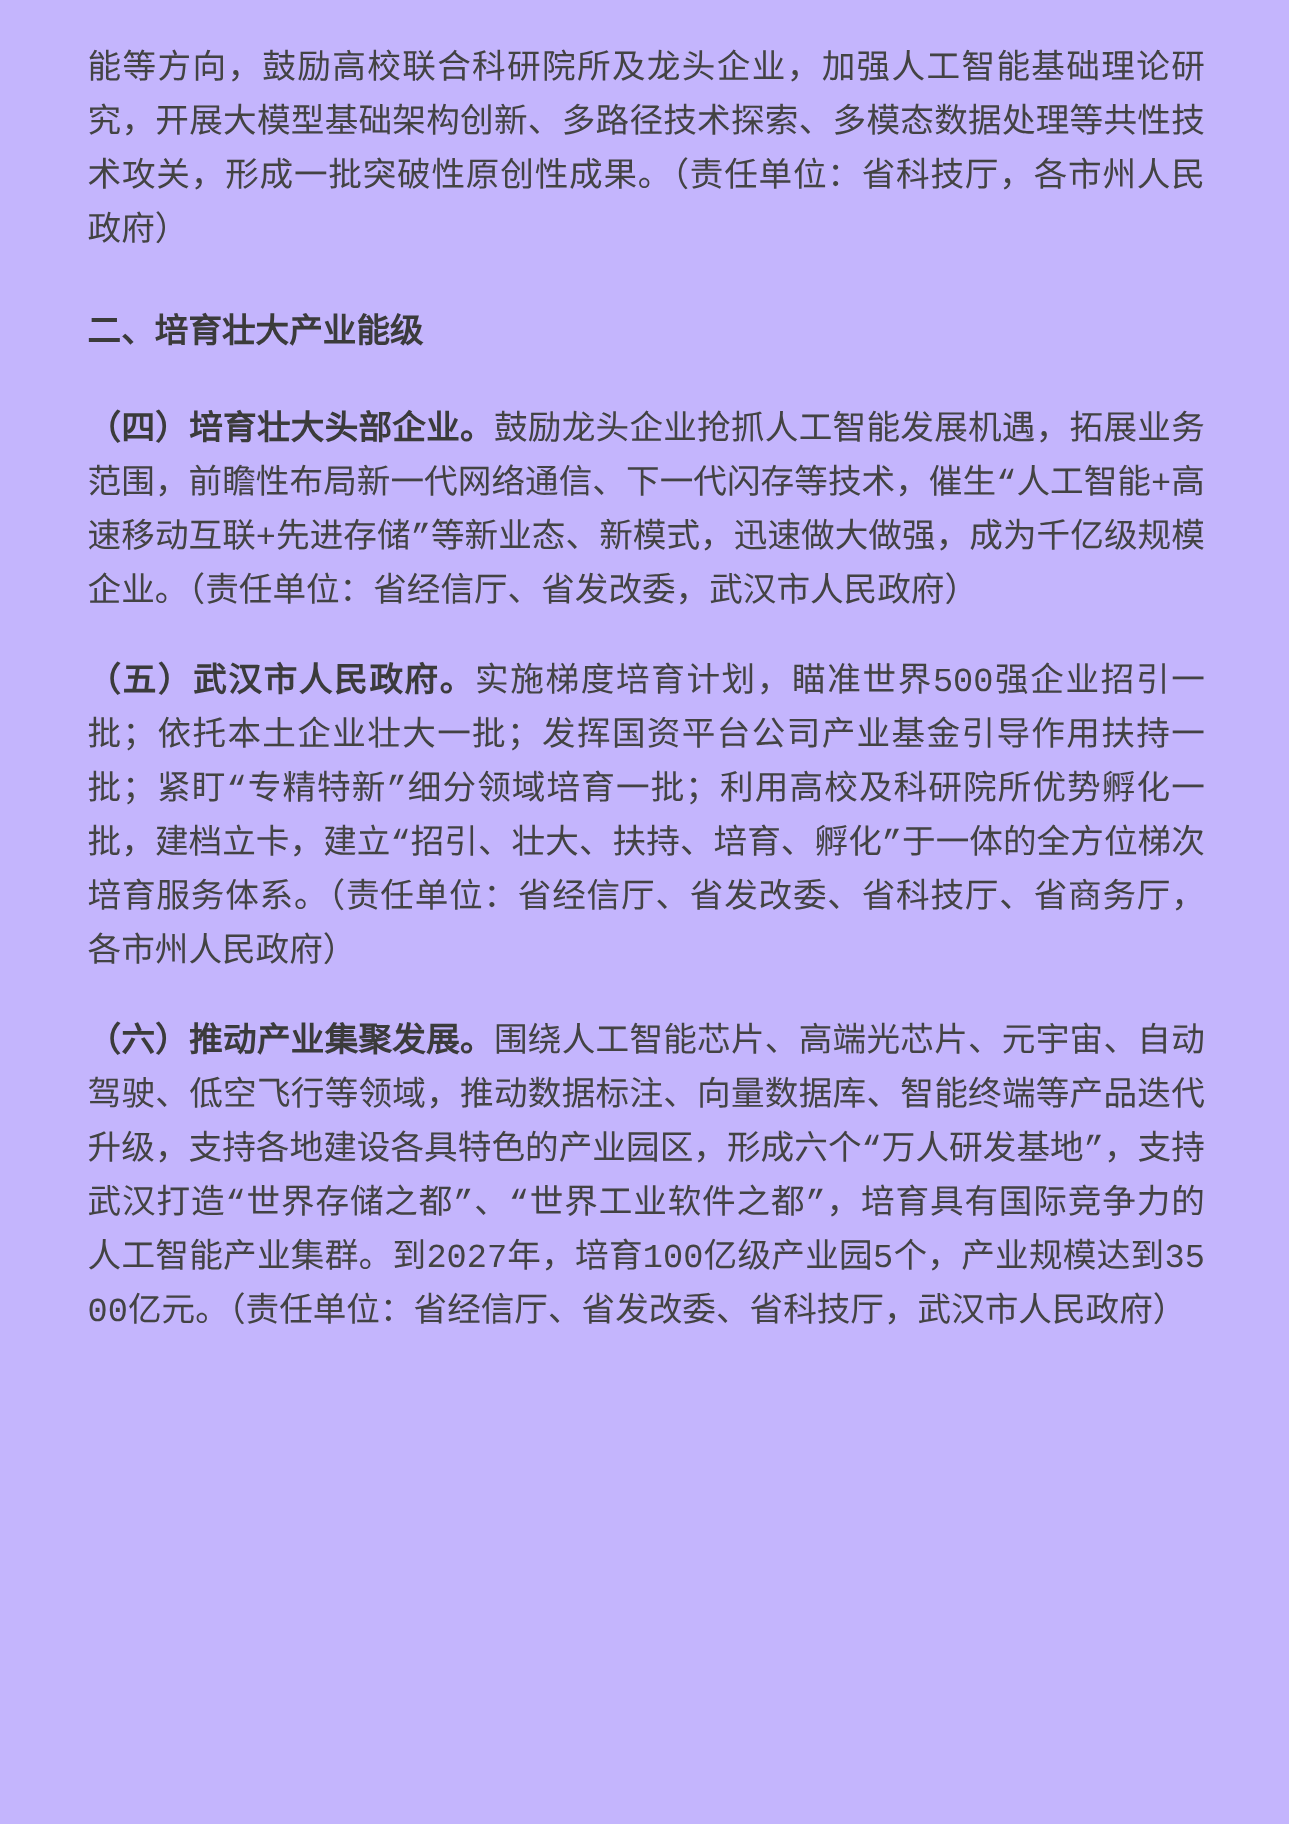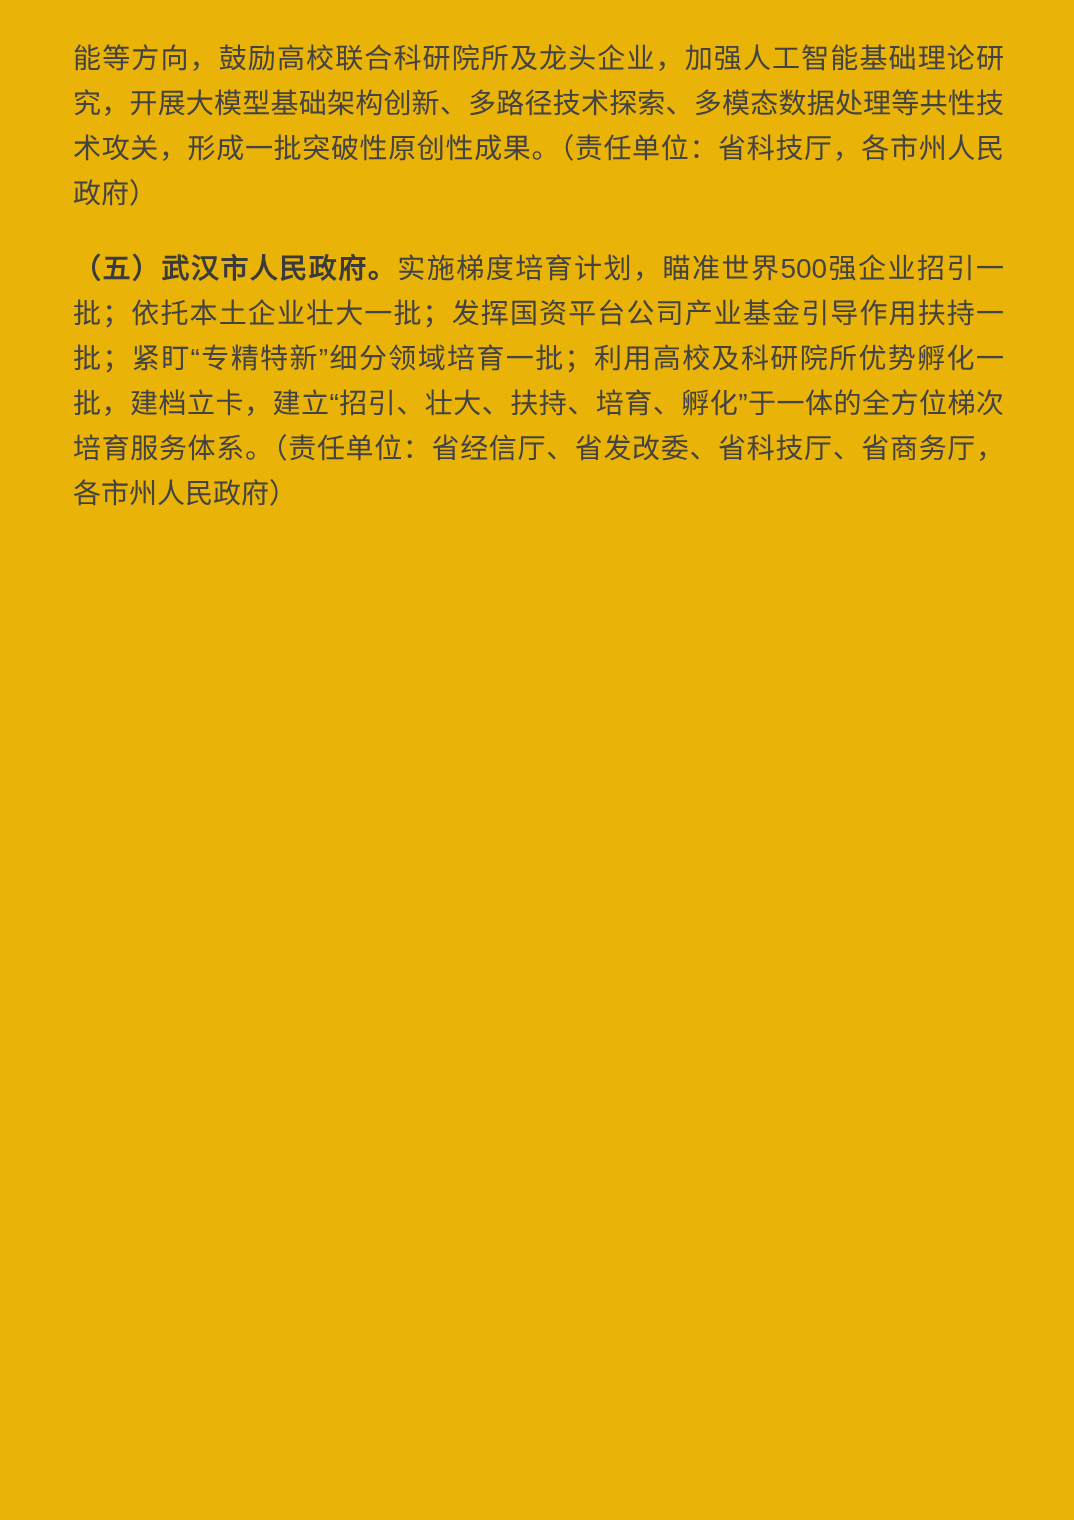--- a/index.html
+++ b/index.html
@@ -7,22 +7,22 @@
     padding: 0;
     background: #ffffff;
   }
   .page {
     position: relative;
     width: 1074px;
     height: 1520px;
     box-sizing: border-box;
     padding: 36px 70px 60px 73px;
     overflow: hidden;
-    background: #eab308;
-    font-family: Liberation Sans, sans-serif;
+    background: #c4b5fd;
+    font-family: Liberation Mono, monospace;
   }
   .para {
     margin: 0 0 30px 0;
     font-size: 28px;
     line-height: 45px;
     color: #434343;
     text-align: justify;
     text-justify: inter-ideograph;
     word-break: break-all;
   }
@@ -43,18 +43,21 @@
   }
 </style>
 </head>
 <body>
 
 <div class="page">
 
   <p class="para"><span class="lead"></span><span>能等方向，鼓励高校联合科研院所及龙头企业，加强人工智能基础理论研究，开展大模型基础架构创新、多路径技术探索、多模态数据处理等共性技术攻关，形成一批突破性原创性成果。（责任单位：省科技厅，各市州人民政府）</span></p>
 
 
+  <h2 class="heading">二、培育壮大产业能级</h2>
 
+  <p class="para"><span class="lead">（四）培育壮大头部企业。</span><span>鼓励龙头企业抢抓人工智能发展机遇，拓展业务范围，前瞻性布局新一代网络通信、下一代闪存等技术，催生“人工智能+高速移动互联+先进存储”等新业态、新模式，迅速做大做强，成为千亿级规模企业。（责任单位：省经信厅、省发改委，武汉市人民政府）</span></p>
 
   <p class="para"><span class="lead">（五）武汉市人民政府。</span><span>实施梯度培育计划，瞄准世界500强企业招引一批；依托本土企业壮大一批；发挥国资平台公司产业基金引导作用扶持一批；紧盯“专精特新”细分领域培育一批；利用高校及科研院所优势孵化一批，建档立卡，建立“招引、壮大、扶持、培育、孵化”于一体的全方位梯次培育服务体系。（责任单位：省经信厅、省发改委、省科技厅、省商务厅，各市州人民政府）</span></p>
 
+  <p class="para"><span class="lead">（六）推动产业集聚发展。</span><span>围绕人工智能芯片、高端光芯片、元宇宙、自动驾驶、低空飞行等领域，推动数据标注、向量数据库、智能终端等产品迭代升级，支持各地建设各具特色的产业园区，形成六个“万人研发基地”，支持武汉打造“世界存储之都”、“世界工业软件之都”，培育具有国际竞争力的人工智能产业集群。到2027年，培育100亿级产业园5个，产业规模达到3500亿元。（责任单位：省经信厅、省发改委、省科技厅，武汉市人民政府）</span></p>
 
 </div>
 
 </body></html>

